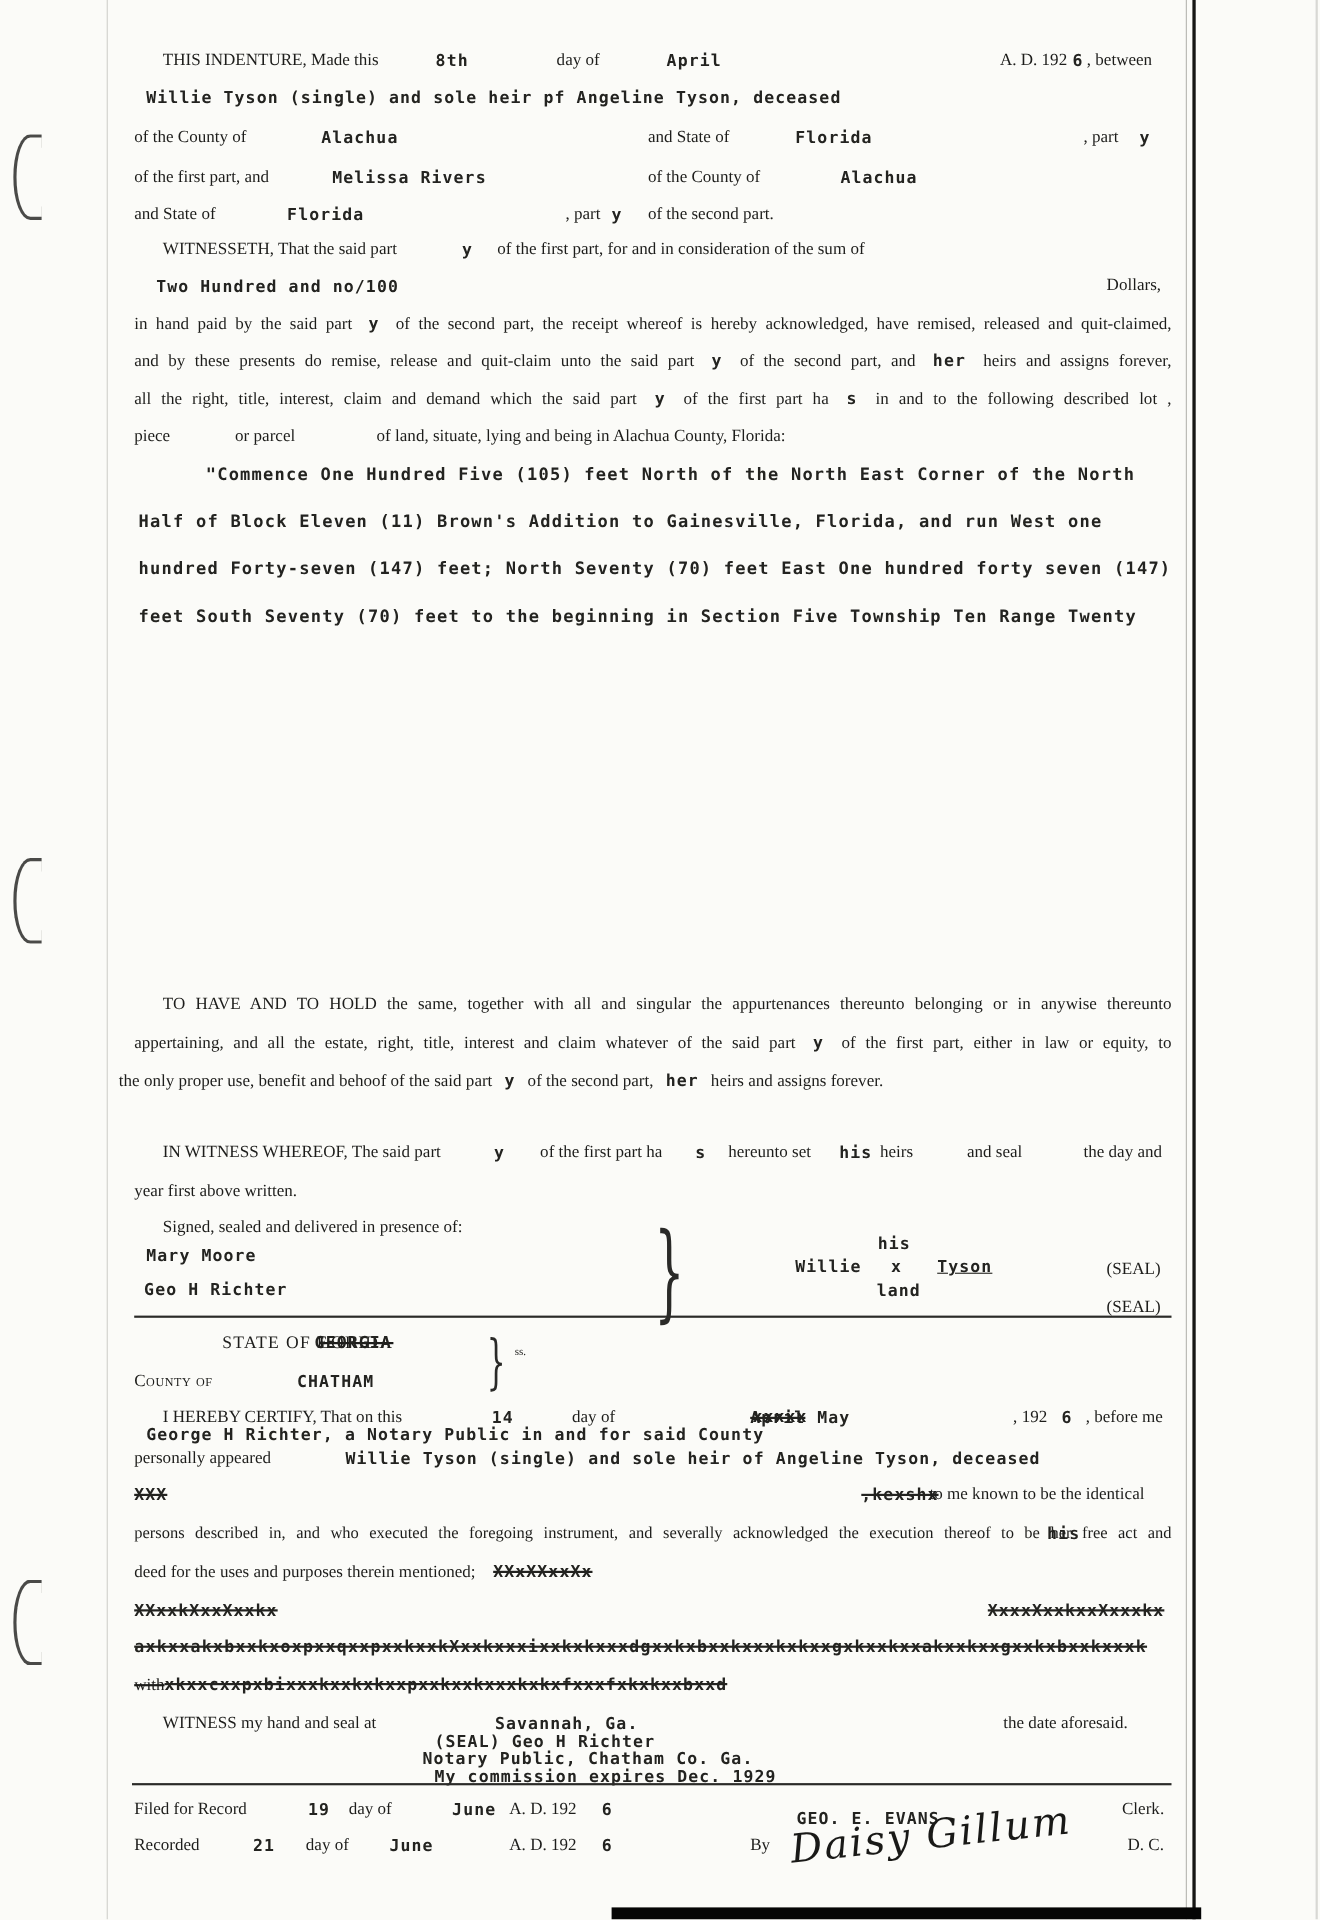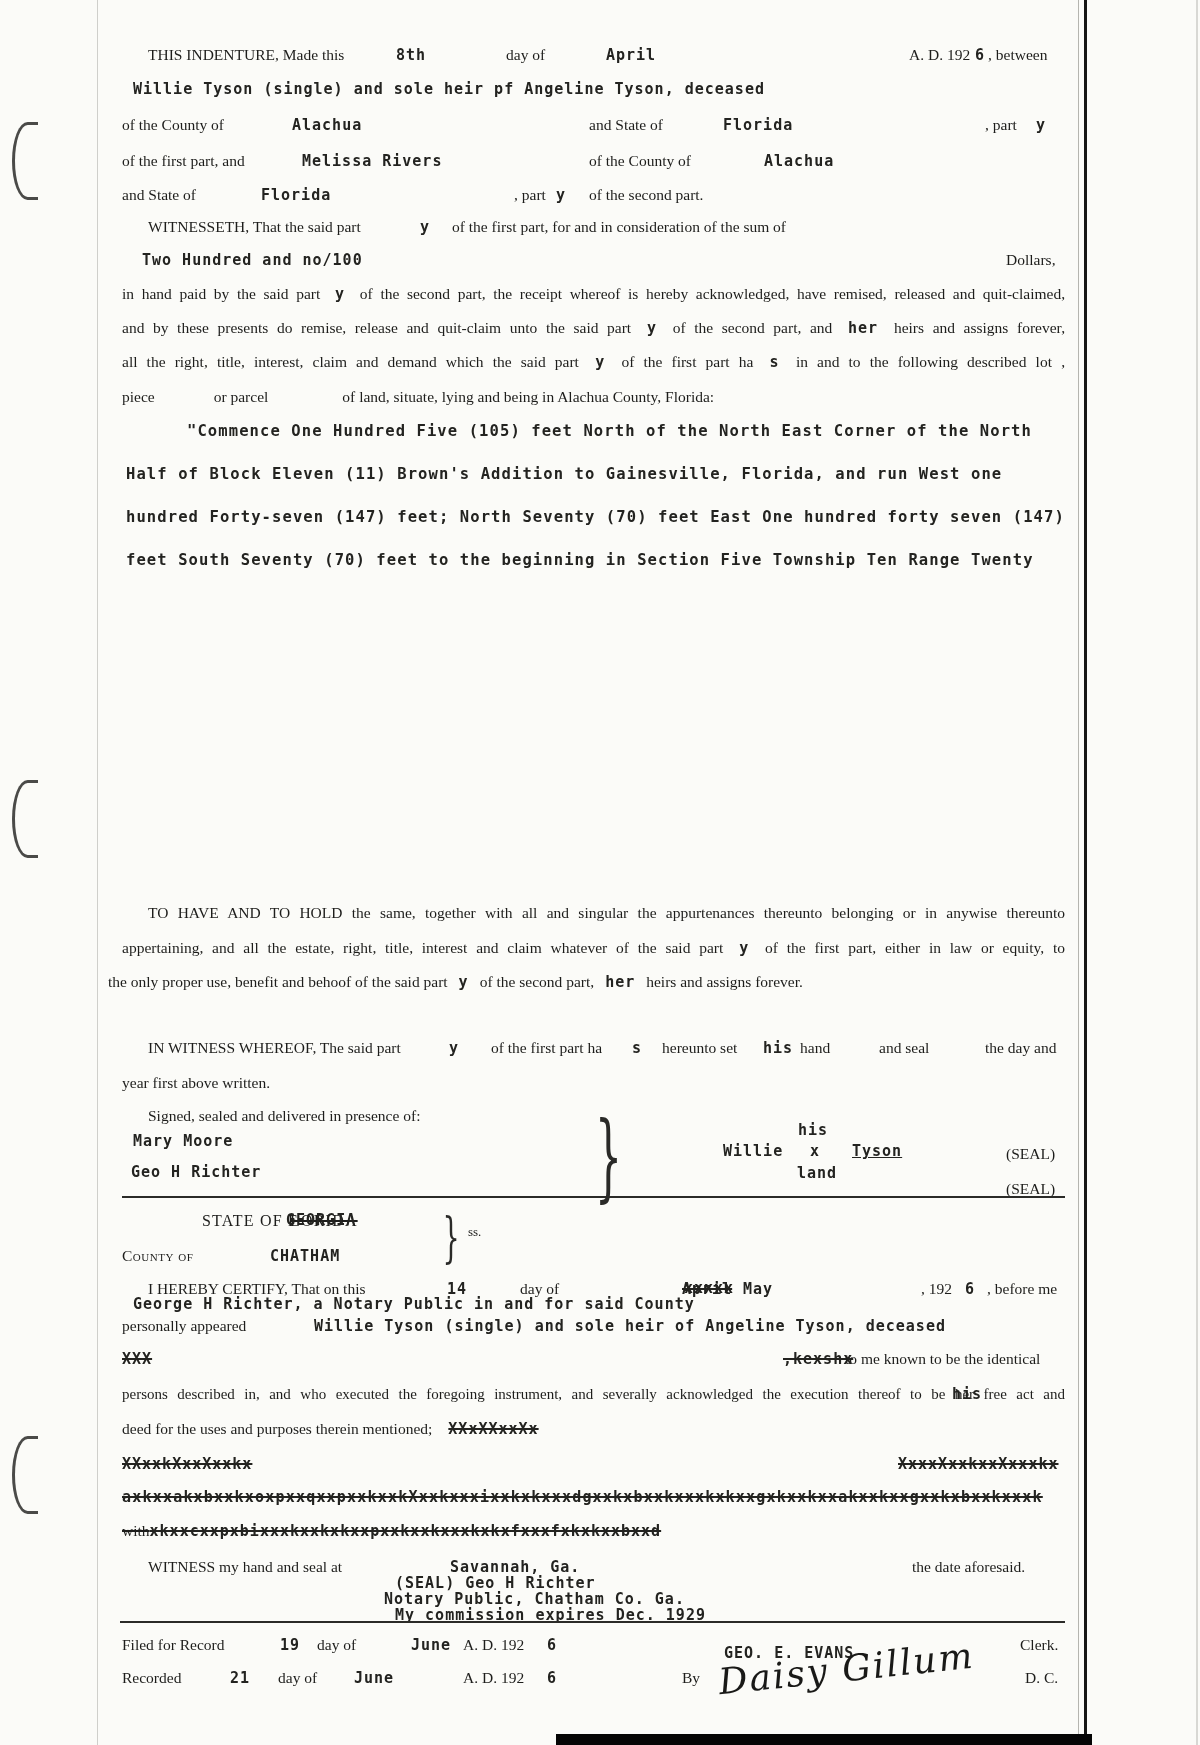--- a/index.html
+++ b/index.html
@@ -23,21 +23,21 @@
   .rule { position:absolute; background:#2b2b28; height:2px; }
   .vline { position:absolute; top:0; height:1745px; }
   .brace { position:absolute; font-family:"DejaVu Serif",serif; font-weight:200; color:#2a2a28; transform-origin:center; }
   .overlay { position:relative; display:inline-block; }
   .over-abs { position:absolute; top:-1px; }
   .hole { position:absolute; width:26px; height:78px; border:3px solid #4a4a48; border-right:none;
           border-radius:16px 0 0 16px / 40px 0 0 40px; background:transparent; }
   .sig { position:absolute; font-family:"DejaVu Serif",serif; font-style:italic; font-size:36px;
          color:#191917; transform:rotate(-6deg); letter-spacing:2px; white-space:nowrap; }
   .bar { position:absolute; background:#050505; }
-  .smallpr { font-size:13px; }
+  .smallpr { font-size:10px; }
 </style>
 </head>
 <body>
 
 <div class="page">
 
   <div class="hole" style="left:12px;top:122px;"></div>
   <div class="hole" style="left:12px;top:780px;"></div>
   <div class="hole" style="left:12px;top:1436px;"></div>
   <div class="vline" style="left:97px;width:1px;background:#cfcfcb;"></div>
@@ -144,21 +144,21 @@
     <span class="pr">heirs and assigns forever.</span>
   </div>
 
   <div class="ln" style="top:1039px;left:122px;width:943px;">
     <span class="pr a" style="left:26px">IN WITNESS WHEREOF, The said part</span>
     <span class="ty a" style="left:327px">y</span>
     <span class="pr a" style="left:369px">of the first part ha</span>
     <span class="ty a" style="left:510px">s</span>
     <span class="pr a" style="left:540px">hereunto set</span>
     <span class="ty a" style="left:641px">his</span>
-    <span class="pr a" style="left:678px">hand</span>
+    <span class="pr a" style="left:678px">heirs</span>
     <span class="pr a" style="left:757px">and seal</span>
     <span class="pr a" style="left:863px">the day and</span>
   </div>
   <div class="ln" style="top:1074px;left:122px;width:943px;">
     <span class="pr">year first above written.</span>
   </div>
   <div class="ln" style="top:1107px;left:122px;width:943px;">
     <span class="pr a" style="left:26px">Signed, sealed and delivered in presence of:</span>
   </div>
 

